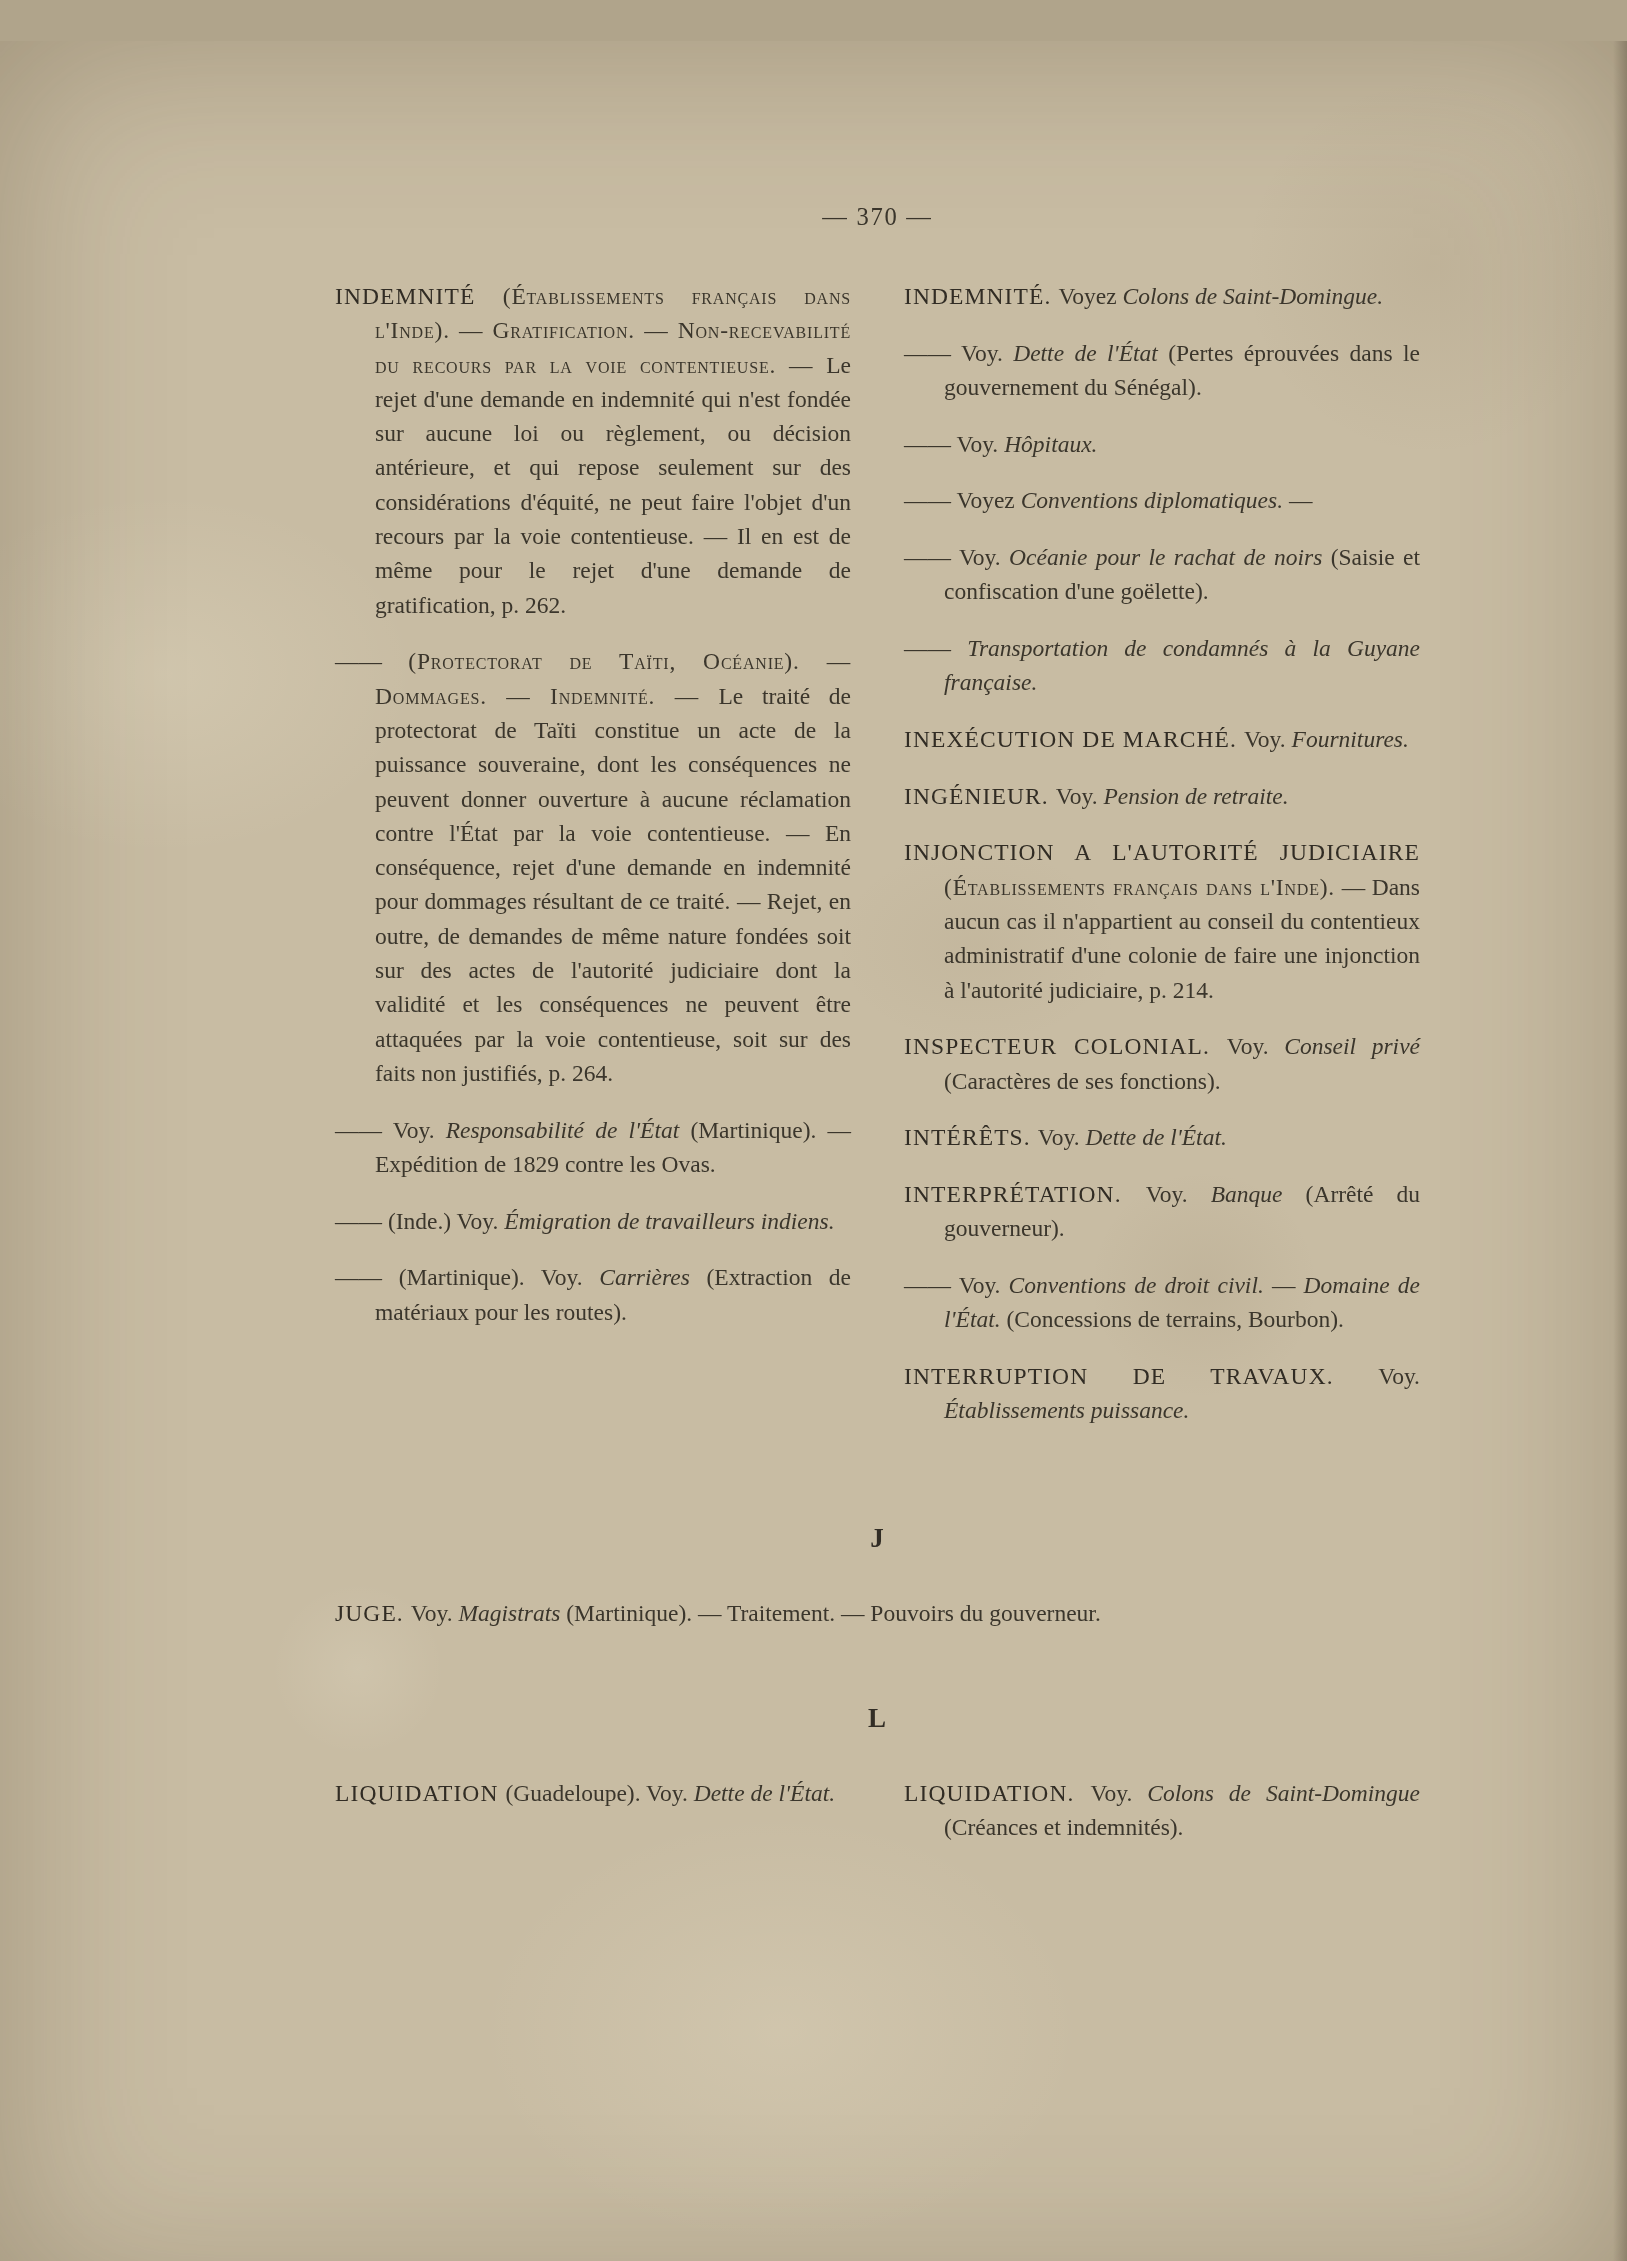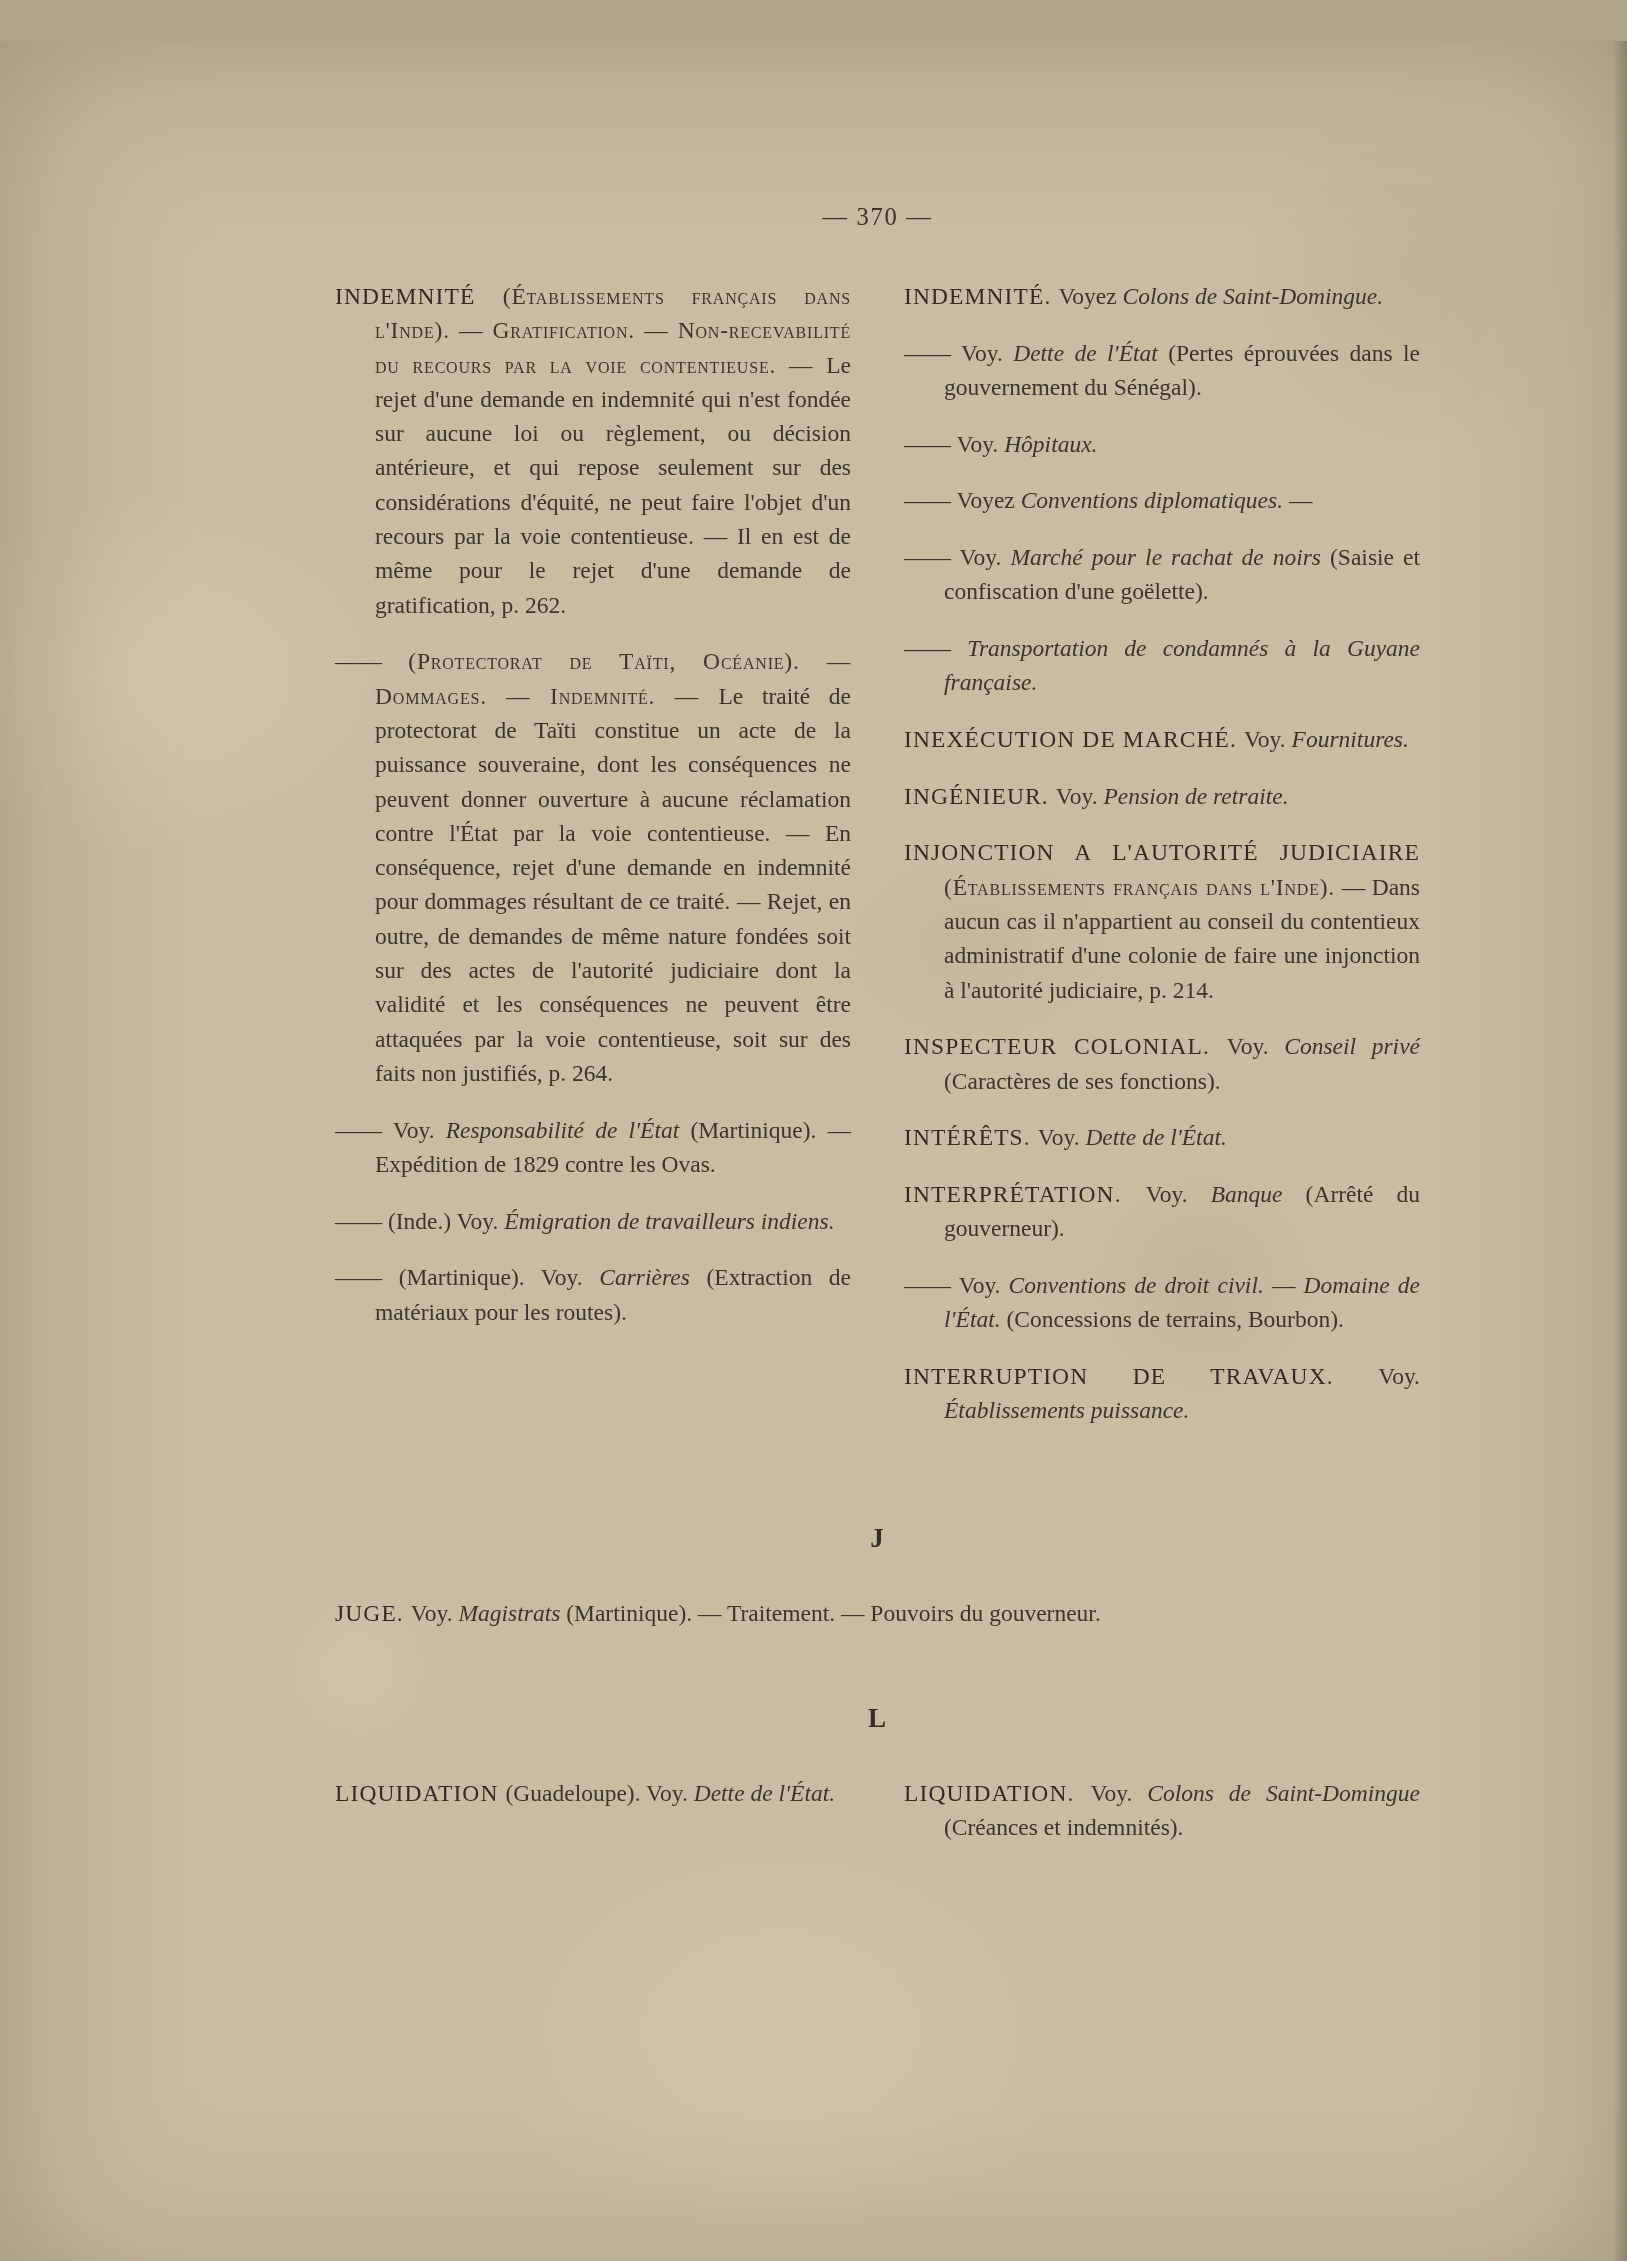--- a/index.html
+++ b/index.html
@@ -96,21 +96,21 @@
         <p class="entry"><span class="seg-rm">—— </span><span class="seg-sc">(Protectorat de Taïti, Océanie). — Dommages. — Indemnité. — </span><span class="seg-rm">Le traité de protectorat de Taïti constitue un acte de la puissance souveraine, dont les conséquences ne peuvent donner ouverture à aucune réclamation contre l'État par la voie contentieuse. — En conséquence, rejet d'une demande en indemnité pour dommages résultant de ce traité. — Rejet, en outre, de demandes de même nature fondées soit sur des actes de l'autorité judiciaire dont la validité et les conséquences ne peuvent être attaquées par la voie contentieuse, soit sur des faits non justifiés, p. 264.</span></p>
         <p class="entry"><span class="seg-rm">—— Voy. </span><span class="seg-it">Responsabilité de l'État</span><span class="seg-rm"> (Martinique). — Expédition de 1829 contre les Ovas.</span></p>
         <p class="entry"><span class="seg-rm">—— (Inde.) Voy. </span><span class="seg-it">Émigration de travailleurs indiens.</span></p>
         <p class="entry"><span class="seg-rm">—— (Martinique). Voy. </span><span class="seg-it">Carrières</span><span class="seg-rm"> (Extraction de matériaux pour les routes).</span></p>
       </div>
     <div class="col" id="col-right">
         <p class="entry"><span class="seg-head">INDEMNITÉ. </span><span class="seg-rm">Voyez </span><span class="seg-it">Colons de Saint-Domingue.</span></p>
         <p class="entry"><span class="seg-rm">—— Voy. </span><span class="seg-it">Dette de l'État</span><span class="seg-rm"> (Pertes éprouvées dans le gouvernement du Sénégal).</span></p>
         <p class="entry"><span class="seg-rm">—— Voy. </span><span class="seg-it">Hôpitaux.</span></p>
         <p class="entry"><span class="seg-rm">—— Voyez </span><span class="seg-it">Conventions diplomatiques.</span><span class="seg-rm"> —</span></p>
-        <p class="entry"><span class="seg-rm">—— Voy. </span><span class="seg-it">Marché pour le rachat de noirs</span><span class="seg-rm"> (Saisie et confiscation d'une goëlette).</span></p>
+        <p class="entry"><span class="seg-rm">—— Voy. </span><span class="seg-it">Océanie pour le rachat de noirs</span><span class="seg-rm"> (Saisie et confiscation d'une goëlette).</span></p>
         <p class="entry"><span class="seg-rm">—— </span><span class="seg-it">Transportation de condamnés à la Guyane française.</span></p>
         <p class="entry"><span class="seg-head">INEXÉCUTION DE MARCHÉ. </span><span class="seg-rm">Voy. </span><span class="seg-it">Fournitures.</span></p>
         <p class="entry"><span class="seg-head">INGÉNIEUR. </span><span class="seg-rm">Voy. </span><span class="seg-it">Pension de retraite.</span></p>
         <p class="entry"><span class="seg-head">INJONCTION A L'AUTORITÉ JUDICIAIRE </span><span class="seg-sc">(Établissements français dans l'Inde).</span><span class="seg-rm"> — Dans aucun cas il n'appartient au conseil du contentieux administratif d'une colonie de faire une injonction à l'autorité judiciaire, p. 214.</span></p>
         <p class="entry"><span class="seg-head">INSPECTEUR COLONIAL. </span><span class="seg-rm">Voy. </span><span class="seg-it">Conseil privé</span><span class="seg-rm"> (Caractères de ses fonctions).</span></p>
         <p class="entry"><span class="seg-head">INTÉRÊTS. </span><span class="seg-rm">Voy. </span><span class="seg-it">Dette de l'État.</span></p>
         <p class="entry"><span class="seg-head">INTERPRÉTATION. </span><span class="seg-rm">Voy. </span><span class="seg-it">Banque</span><span class="seg-rm"> (Arrêté du gouverneur).</span></p>
         <p class="entry"><span class="seg-rm">—— Voy. </span><span class="seg-it">Conventions de droit civil.</span><span class="seg-rm"> — </span><span class="seg-it">Domaine de l'État.</span><span class="seg-rm"> (Concessions de terrains, Bourbon).</span></p>
         <p class="entry"><span class="seg-head">INTERRUPTION DE TRAVAUX. </span><span class="seg-rm">Voy. </span><span class="seg-it">Établissements puissance.</span></p>
       </div>

